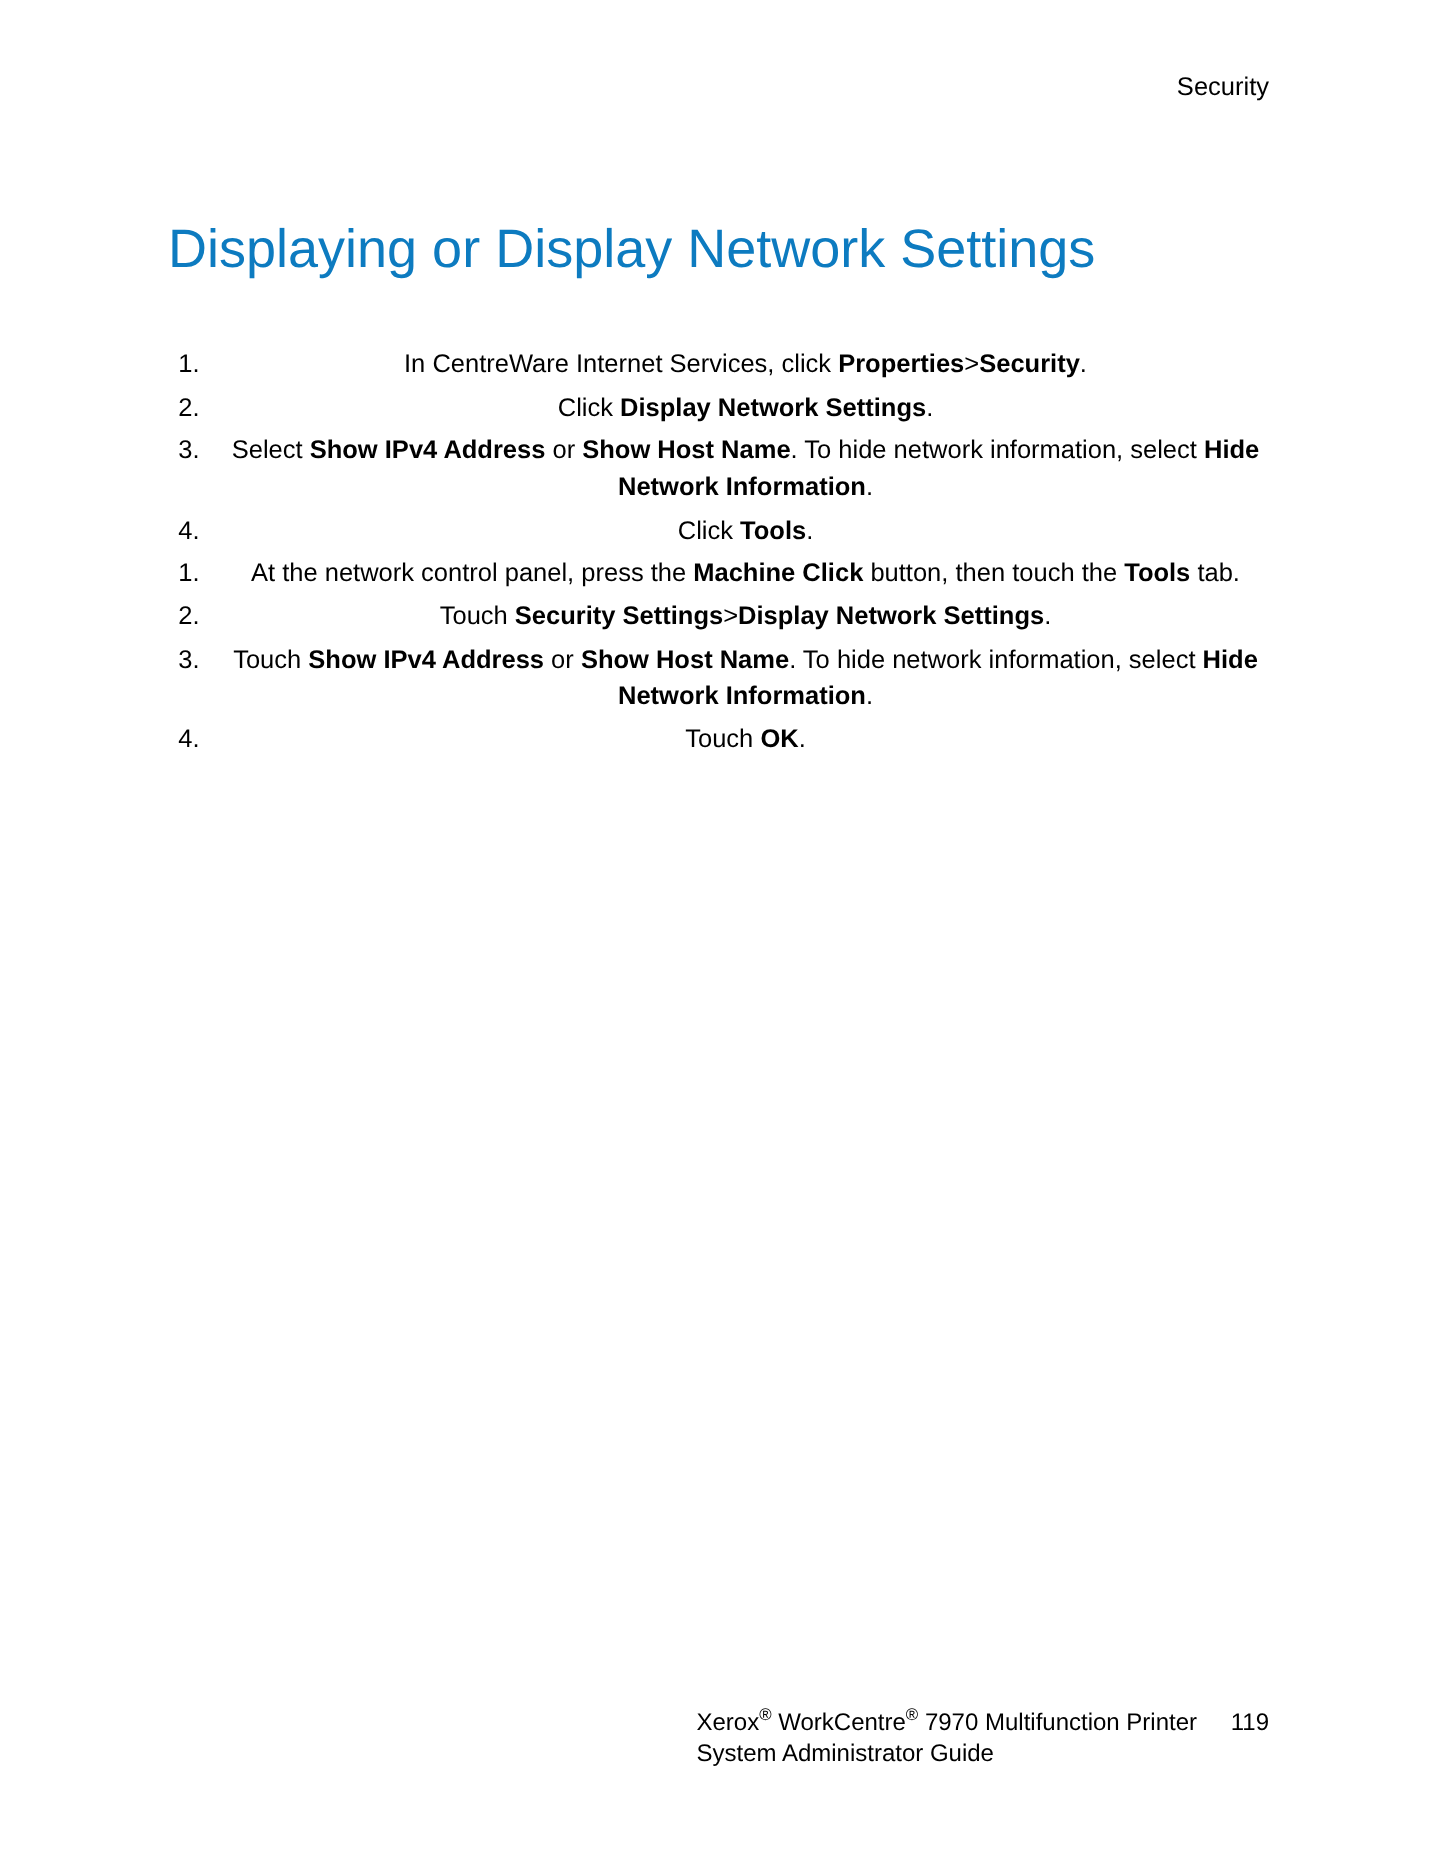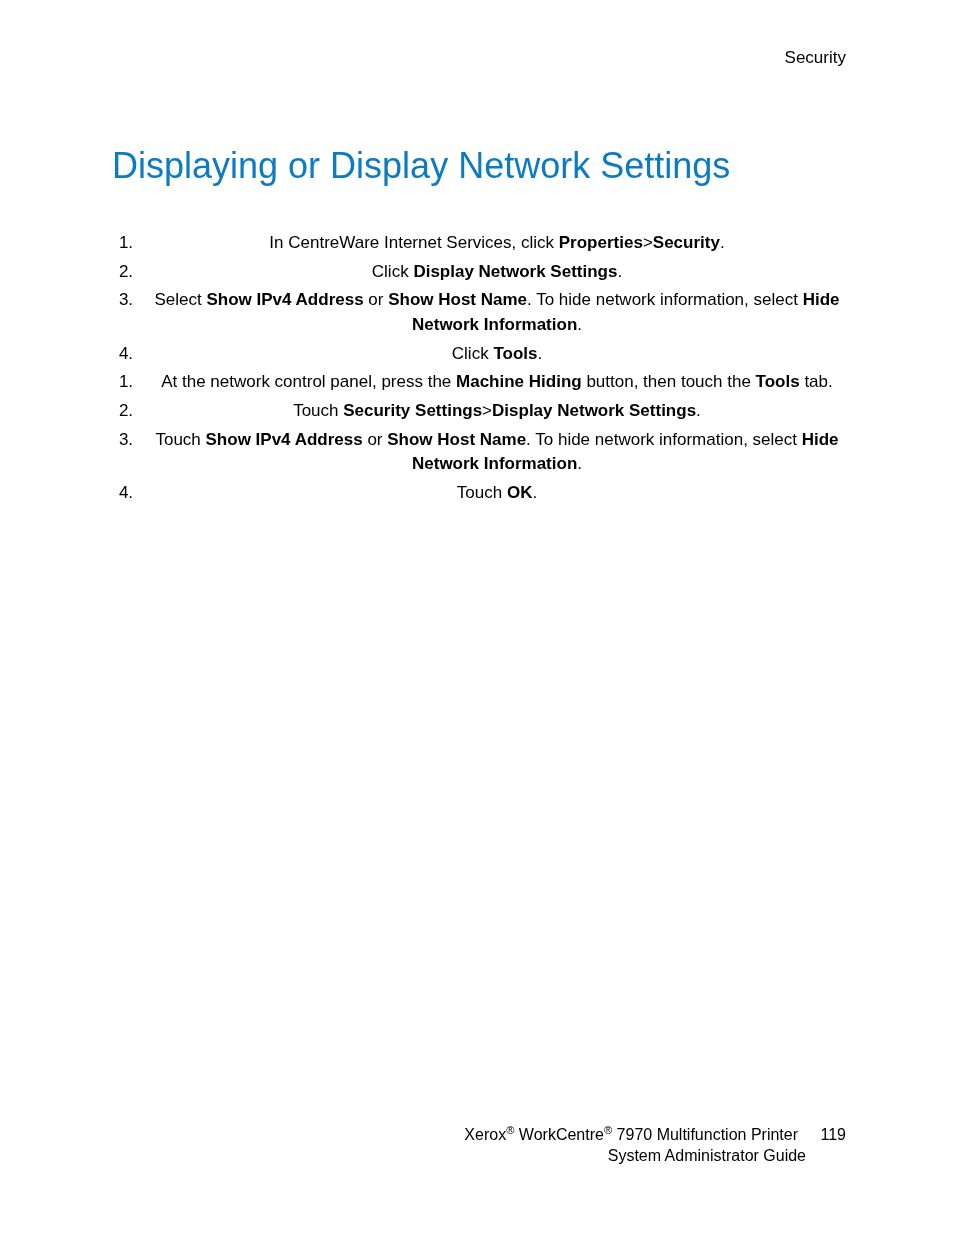--- a/index.html
+++ b/index.html
@@ -6,21 +6,21 @@
   html, body { width: 954px; height: 1235px; background: #ffffff; font-family: "Segoe UI", Arial, sans-serif; color: #000; }
   .page { position: relative; width: 942px; height: 1235px; padding: 48px 96px 48px 112px; }
   .header-label { position: absolute; top: 48px; right: 96px; font-size: 17px; color: #000; }
   .title { font-size: 36px; font-weight: 400; color: #0d7bc0; margin-top: 96px; margin-bottom: 44px; line-height: 1.2; }
   .intro { font-size: 17px; line-height: 1.45; margin-bottom: 6px; }
   ol.steps { list-style: none; counter-reset: step; margin: 0; padding: 0; }
   ol.steps > li { counter-increment: step; position: relative; padding-left: 36px; font-size: 17px; line-height: 1.45; margin-bottom: 4px; text-align: center; }
   ol.steps > li::before { content: counter(step) "."; position: absolute; left: 0; top: 0; width: 28px; }
   .subheading { font-size: 23px; font-weight: 400; color: #0d7bc0; margin-top: 26px; margin-bottom: 10px; line-height: 1.3; }
   strong { font-weight: 700; }
-  .footer { position: absolute; bottom: 68px; right: 96px; text-align: right; font-size: 16px; line-height: 1.35; margin-left: 28px; }
+  .footer { position: absolute; bottom: 54px; right: 96px; text-align: left; font-size: 16px; line-height: 1.35; margin-left: 28px; }
   .footer .line1 { display: inline-block; }
   .footer .pagenum { display: inline-block; margin-left: 18px; }
   sup { font-size: 0.7em; vertical-align: super; line-height: 0; }
 </style>
 </head>
 <body>
 
 <div class="page">
 
   <div class="header-label">Security</div>
@@ -39,21 +39,21 @@
       <span>Select </span><strong>Show IPv4 Address</strong><span> or </span><strong>Show Host Name</strong><span>. To hide network information, select </span><strong>Hide Network Information</strong><span>.</span>
     </li>
     <li>
       <span>Click </span><strong>Tools</strong><span>.</span>
     </li>
   </ol>
 
 
   <ol class="steps">
     <li>
-      <span>At the network control panel, press the </span><strong>Machine Hiding</strong><span> button, then touch the </span><strong>Tools</strong><span> tab.</span>
+      <span>At the network control panel, press the </span><strong>Machine Click</strong><span> button, then touch the </span><strong>Tools</strong><span> tab.</span>
     </li>
     <li>
       <span>Touch </span><strong>Security Settings</strong><span>&gt;</span><strong>Display Network Settings</strong><span>.</span>
     </li>
     <li>
       <span>Touch </span><strong>Show IPv4 Address</strong><span> or </span><strong>Show Host Name</strong><span>. To hide network information, select </span><strong>Hide Network Information</strong><span>.</span>
     </li>
     <li>
       <span>Touch </span><strong>OK</strong><span>.</span>
     </li>

